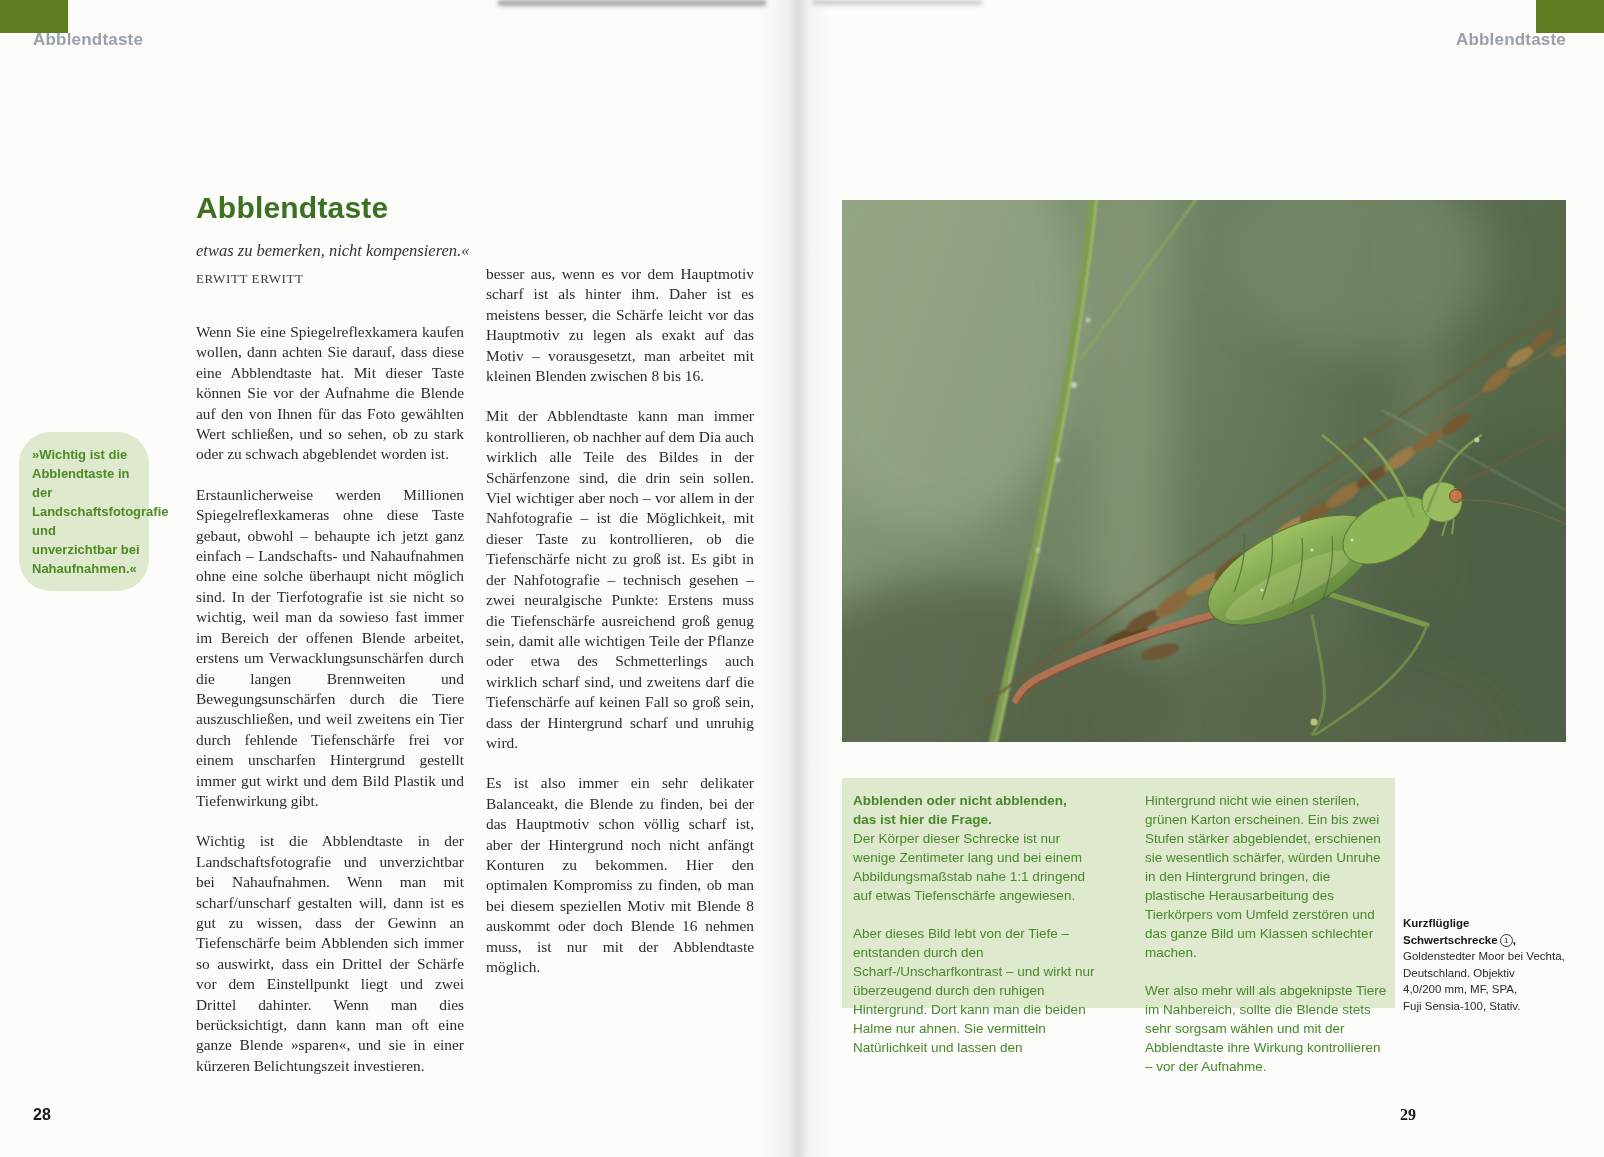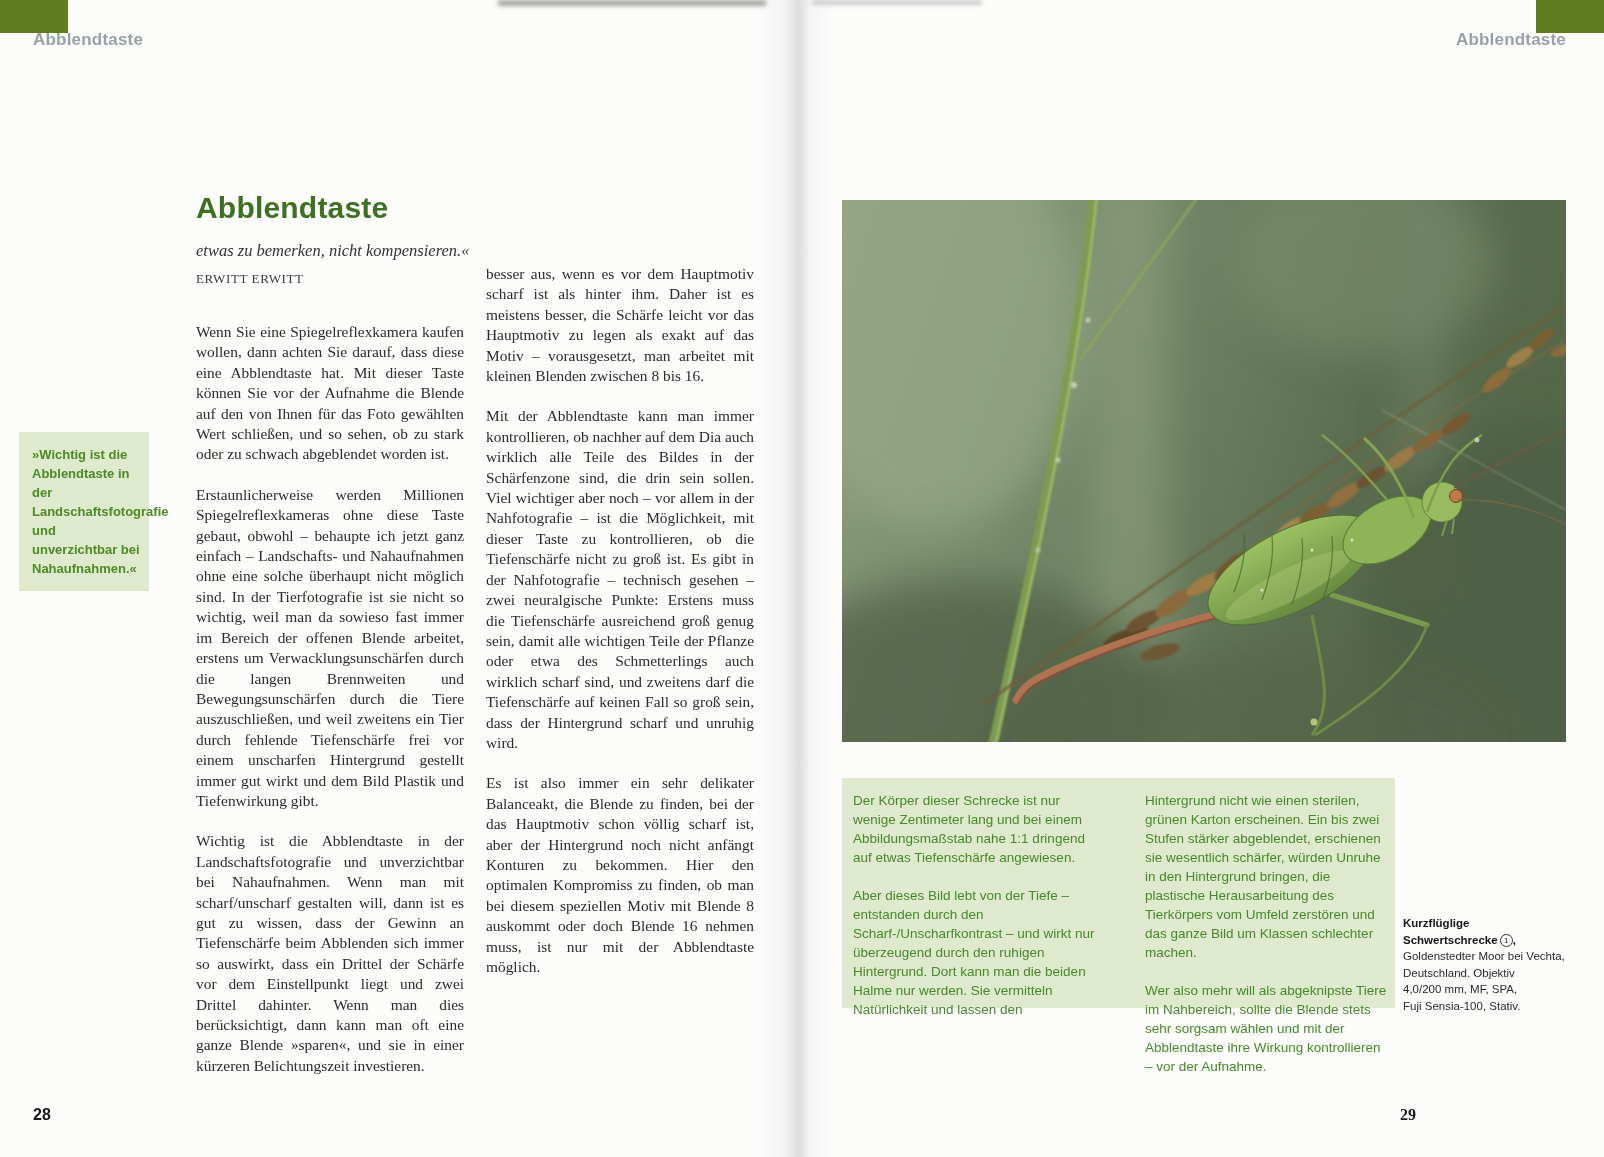--- a/index.html
+++ b/index.html
@@ -29,21 +29,21 @@
   .qauthor{font-style:normal;font-size:13px;letter-spacing:.6px;color:#3c3c3c;margin-top:6px;font-family:"Liberation Serif",serif;}
 
   .col{position:absolute;width:268px;font-family:"Liberation Serif",serif;font-size:15.4px;line-height:20.4px;color:var(--body-text);text-align:justify;hyphens:auto;}
   .col p{margin:0;}
   .col p.mb{margin-bottom:20px;}
   .col1{left:196px;top:322px;}
   .col2{left:486px;top:264px;}
 
   .sidebox{position:absolute;left:19px;top:432px;width:130px;box-sizing:border-box;
     background:var(--box-bg-green);padding:13px 8px 13px 13px;
-    font-size:13px;line-height:19px;font-weight:bold;color:var(--sidebar-text-green);}
+    font-size:13px;line-height:19px;font-weight:bold;color:var(--sidebar-text-green);border-radius:32px;}
 
   .pnum{position:absolute;top:1106px;font-weight:bold;font-size:16px;color:#191919;}
   .pnum-l{left:33px;text-align:center;}
   .pnum-r{left:1400px;width:166px;font-family:Liberation Serif, serif;}
 
   .photo{position:absolute;left:842px;top:200px;width:724px;height:542px;margin:0;overflow:hidden;}
   .photo svg{display:block;width:724px;height:542px;}
 
   .infobox{position:absolute;left:842px;top:778px;width:553px;height:230px;background:var(--box-bg-green);box-sizing:border-box;}
   .ibcol{position:absolute;top:13px;font-size:13.5px;line-height:19px;color:var(--box-text-green);}
@@ -199,22 +199,26 @@
         <circle cx="420" cy="390" r="1.5" fill="#e8efd8" opacity="0.8"></circle>
         <circle cx="470" cy="350" r="1.5" fill="#e8efd8" opacity="0.8"></circle>
         <circle cx="510" cy="340" r="1.5" fill="#e8efd8" opacity="0.8"></circle>
         <circle cx="635" cy="240" r="2.5" fill="#d6ddc6" opacity="0.8"></circle>
       </g>
     </svg>
   </figure>
 
   <div class="infobox">
     <div class="ibcol ibcol-a">
+      <p class="ibhead">
+        <span class="blk">Abblenden oder nicht abblenden,</span>
+        <span class="blk">das ist hier die Frage.</span>
+      </p>
       <p class="ibp">Der Körper dieser Schrecke ist nur wenige Zentimeter lang und bei einem Abbildungsmaßstab nahe 1:1 dringend auf etwas Tiefenschärfe angewiesen.</p>
-      <p class="ibp gap">Aber dieses Bild lebt von der Tiefe – entstanden durch den Scharf-/Unscharfkontrast – und wirkt nur überzeugend durch den ruhigen Hintergrund. Dort kann man die beiden Halme nur werden. Sie vermitteln Natürlichkeit und lassen den</p>
+      <p class="ibp gap">Aber dieses Bild lebt von der Tiefe – entstanden durch den Scharf-/Unscharfkontrast – und wirkt nur überzeugend durch den ruhigen Hintergrund. Dort kann man die beiden Halme nur ahnen. Sie vermitteln Natürlichkeit und lassen den</p>
     </div>
     <div class="ibcol ibcol-b">
       <p class="ibp">Hintergrund nicht wie einen sterilen, grünen Karton erscheinen. Ein bis zwei Stufen stärker abgeblendet, erschienen sie wesentlich schärfer, würden Unruhe in den Hintergrund bringen, die plastische Herausarbeitung des Tierkörpers vom Umfeld zerstören und das ganze Bild um Klassen schlechter machen.</p>
       <p class="ibp gap">Wer also mehr will als abgeknipste Tiere im Nahbereich, sollte die Blende stets sehr sorgsam wählen und mit der Abblendtaste ihre Wirkung kontrollieren – vor der Aufnahme.</p>
     </div>
   </div>
 
   <div class="caption">
     <span class="cb">Kurzflüglige</span><br>
     <span class="cb">Schwertschrecke</span><span class="marker">1</span><span class="cb">,</span><br>

